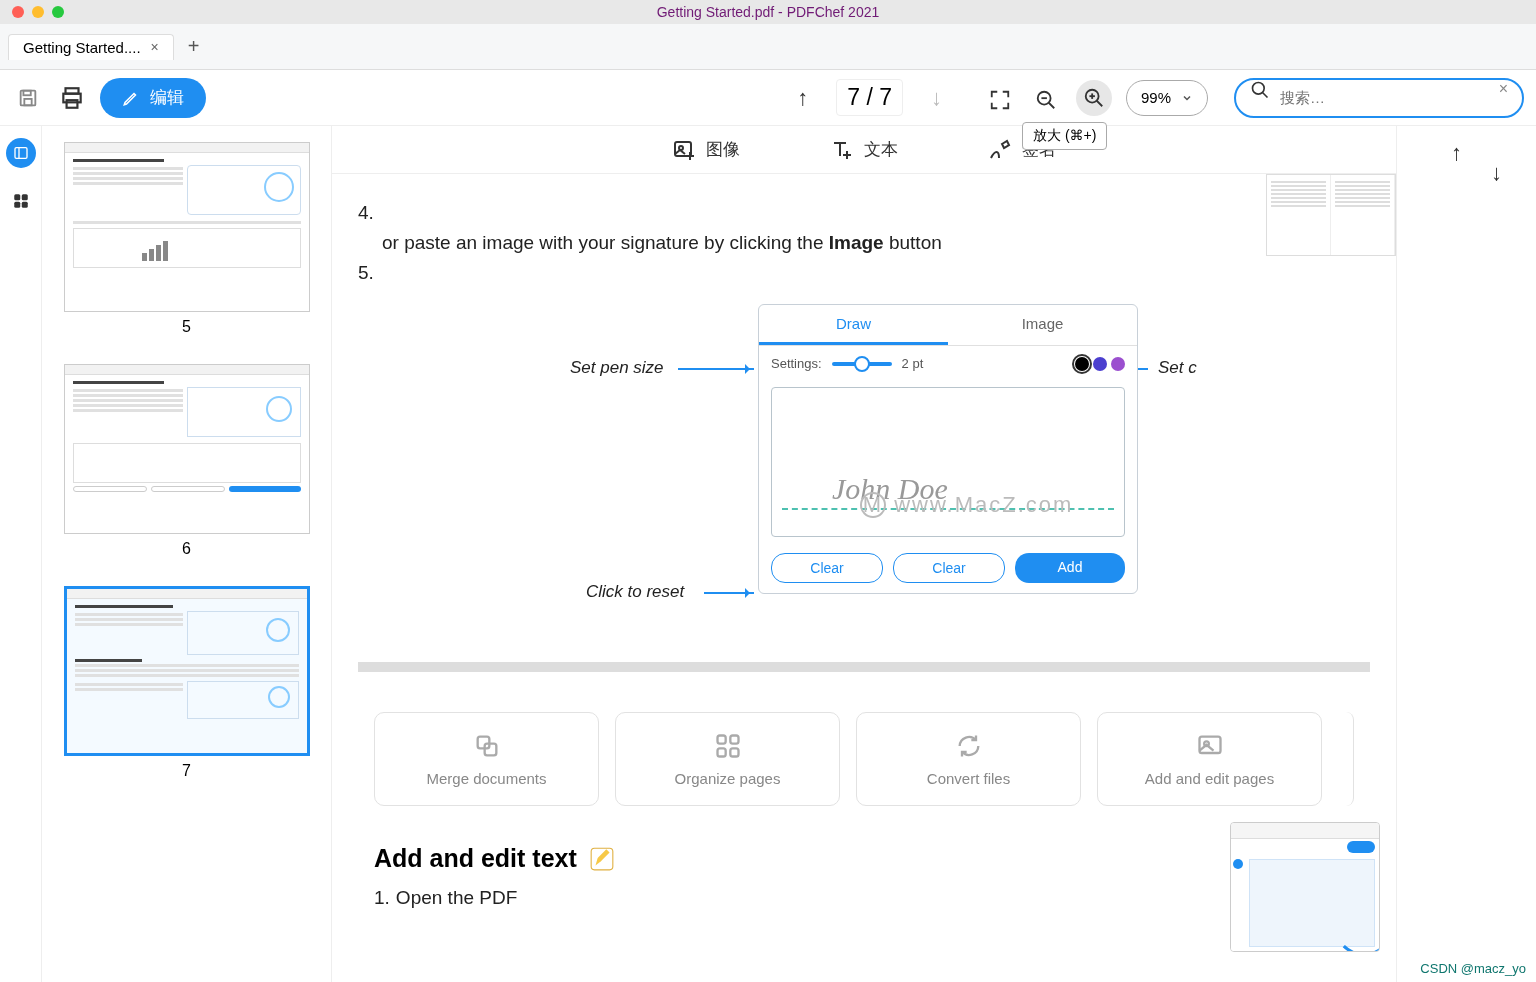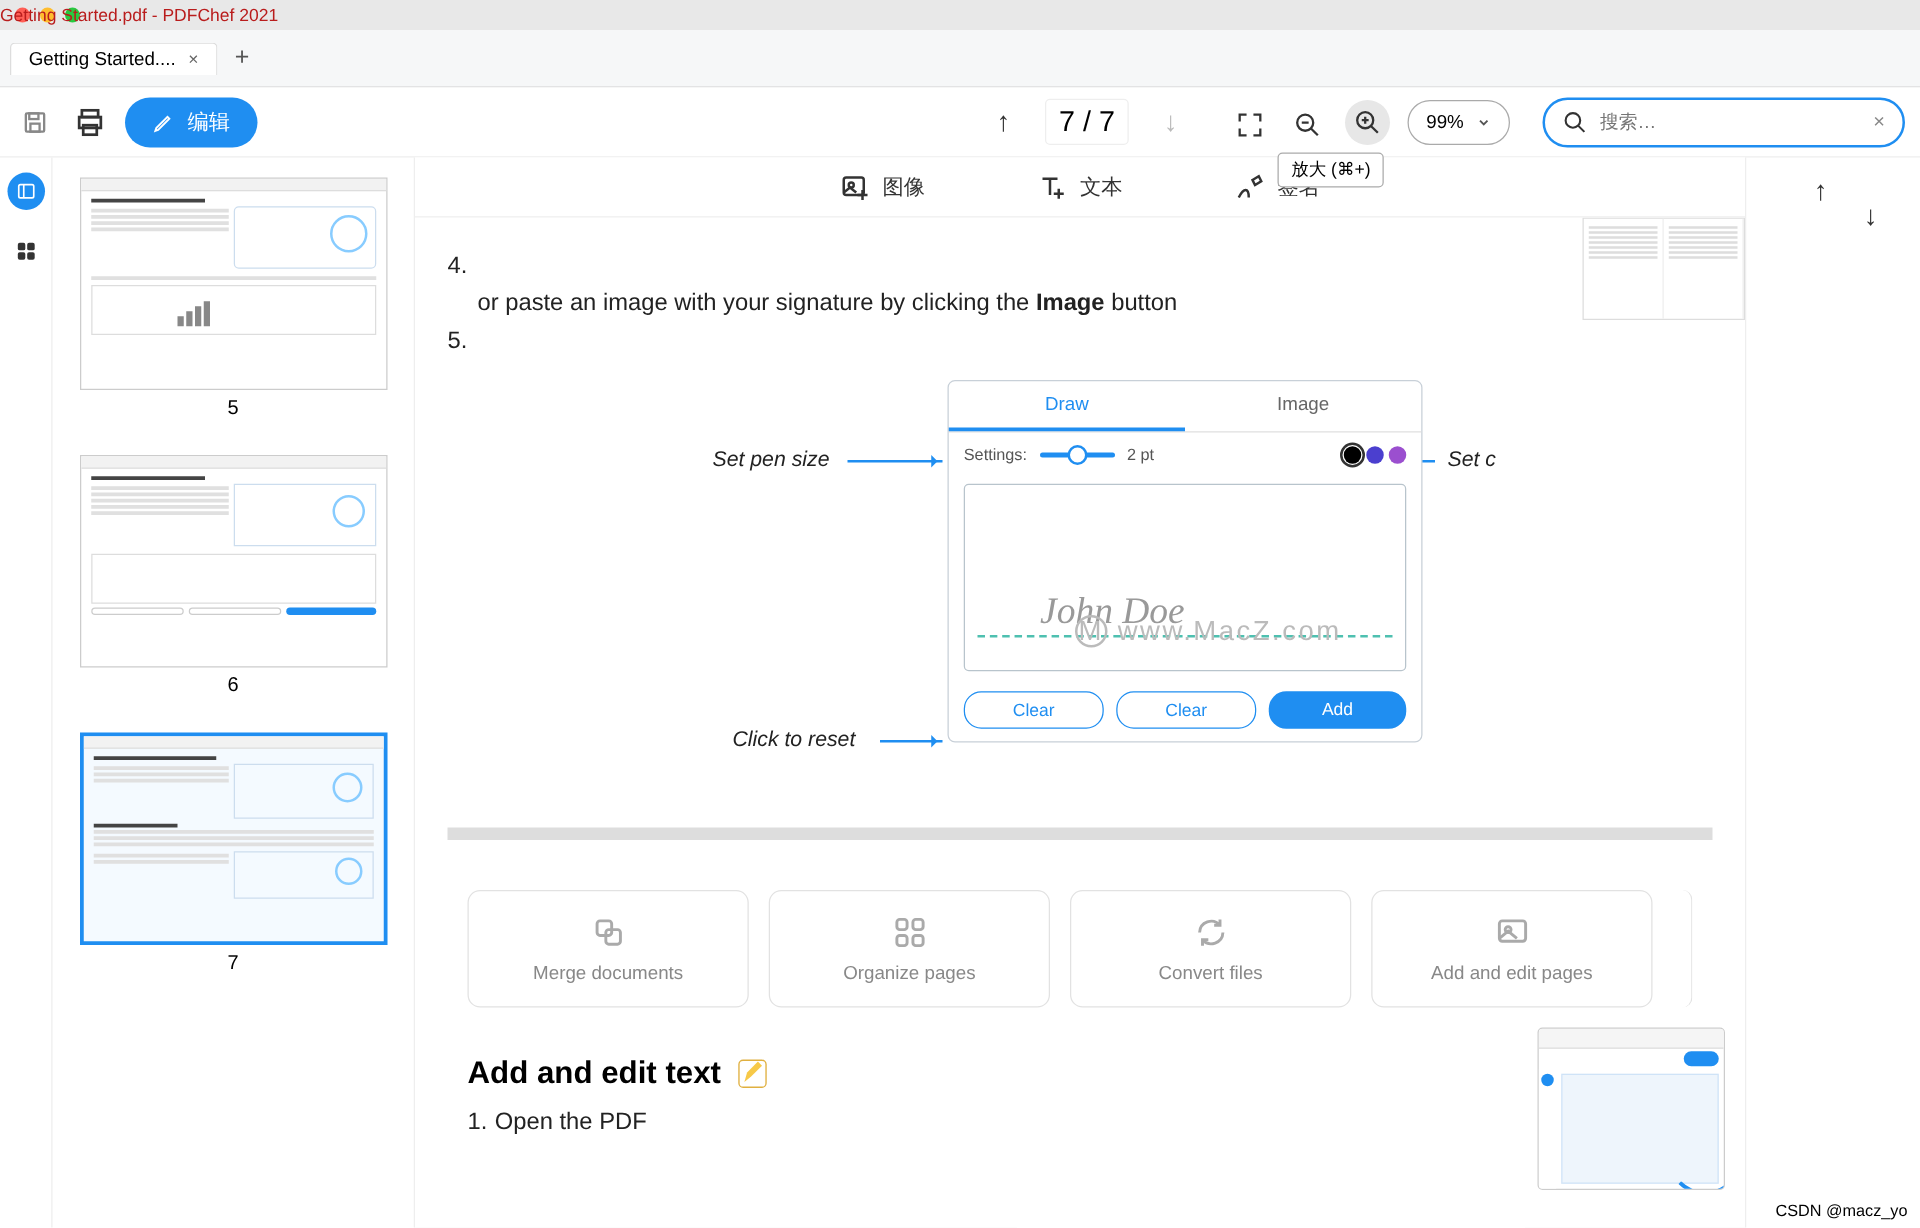--- a/index.html
+++ b/index.html
@@ -3,42 +3,42 @@
 <meta charset="utf-8">
 <style>
 * { box-sizing: border-box; margin: 0; padding: 0; font-family: -apple-system, BlinkMacSystemFont, "Segoe UI", Arial, sans-serif; }
 body { width: 1536px; height: 982px; background: #fff; overflow: hidden; position: relative; }
 
 
 .titlebar { height: 24px; background: #e8e8e8; display: flex; align-items: center; position: relative; }
 .traffic { display: flex; gap: 8px; padding-left: 12px; }
 .dot { width: 12px; height: 12px; border-radius: 50%; }
 .dot.r{background:#ff5f56}.dot.y{background:#ffbd2e}.dot.g{background:#27c93f}
-.title { position:absolute; left:0; right:0; text-align:left; color:#b91c1c; font-size:14px; }
+.title { position:absolute; left:0; right:0; text-align:center; color:#701a75; font-size:14px; }
 
 
 .tabstrip { height: 46px; background:#f6f7f8; display:flex; align-items:center; border-bottom:1px solid #ddd; }
 .tab { display:flex; align-items:center; gap:10px; padding:0 14px; height:26px; background:#fff; border:1px solid #ddd; border-bottom:none; border-radius:4px 4px 0 0; font-size:15px; margin-left:8px;}
 .tab .close{color:#666;font-size:14px;}
 .newtab{font-size:20px;color:#555;margin-left:14px;}
 
 
 .toolbar { height:56px; background:#fff; display:flex; align-items:center; padding:0 12px; gap:12px; border-bottom:1px solid #eee;}
 .tb-ic { width:32px; height:32px; display:flex; align-items:center; justify-content:center; color:#555;}
 .edit-btn{background:#1f8ef1;color:#fff;border-radius:22px;height:40px;padding:0 22px;display:flex;align-items:center;gap:10px;font-size:17px;}
 .spacer{flex:1}
 .pagectl{display:flex;align-items:center;gap:28px;}
 .arrow-ic{font-size:22px;color:#333;}
 .arrow-ic.dim{color:#bbb;}
 .pagebox{font-size:23px;padding:4px 10px;border:1px solid #eee;border-radius:4px;}
 .zoomgrp{display:flex;align-items:flex-end;gap:14px;margin-left:30px;}
 .circ{width:36px;height:36px;border-radius:50%;display:flex;align-items:center;justify-content:center;}
 .circ.active{background:#e7e7e7;}
 .zoompct{border:1px solid #aaa;border-radius:20px;height:36px;padding:0 14px;display:flex;align-items:center;gap:10px;font-size:15px;}
-.search{border:2px solid #1f8ef1;border-radius:22px;height:40px;flex:0 0 290px;display:flex;align-items:center;padding:0 14px;gap:10px;margin-left:14px;}
+.search{border:2px solid #1f8ef1;border-radius:22px;height:40px;flex:0 0 290px;display:flex;padding:0 14px;gap:10px;margin-left:14px;}
 .search input{border:none;outline:none;flex:1;font-size:15px;}
 .tooltip{position:absolute;top:122px;left:1022px;background:#fff;border:1px solid #aaa;border-radius:4px;padding:4px 10px;font-size:14px;z-index:50;}
 
 
 .main{display:flex;height:calc(100% - 114px);}
 .rail{width:42px;border-right:1px solid #eee;display:flex;flex-direction:column;align-items:center;padding-top:12px;gap:24px;}
 .rail .round{width:30px;height:30px;border-radius:50%;background:#1f8ef1;display:flex;align-items:center;justify-content:center;}
 .thumbs{width:290px;border-right:1px solid #eee;padding:16px 10px;display:flex;flex-direction:column;gap:28px;overflow:hidden;}
 .thumb{display:flex;flex-direction:column;align-items:center;gap:6px;}
 .thumb .pg{width:246px;height:170px;border:1px solid #ccc;background:#fff;position:relative;overflow:hidden;}
@@ -87,21 +87,21 @@
 .hr{height:10px;background:#ddd;margin:18px 0;}
 .cards{display:flex;gap:16px;padding:22px 16px;}
 .card{flex:1;border:1px solid #e2e2e2;border-radius:10px;height:94px;display:flex;flex-direction:column;align-items:center;justify-content:center;gap:10px;color:#888;font-size:15px;}
 .card svg{color:#aaa;}
 
 .sect-h{font-size:25px;font-weight:700;margin:16px 0 14px 16px;display:flex;align-items:center;gap:12px;}
 
 
 .rpane{width:140px;border-left:1px solid #eee;display:flex;flex-direction:column;align-items:center;padding-top:14px;gap:22px;}
 
-.watermark-footer{position:absolute;right:10px;bottom:6px;font-size:13px;color:#000000;}
+.watermark-footer{position:absolute;right:10px;bottom:6px;font-size:13px;color:#0f766e;}
 
 
 .sideprev{position:absolute;right:0;top:0;width:130px;height:82px;background:#fff;border:1px solid #ddd;}
 .sideprev .col{display:flex;height:100%;}
 .sideprev .c{flex:1;border-right:1px solid #eee;padding:4px;}
 .sideprev .ln{height:2px;background:#ddd;margin:2px 0;}
 
 .miniapp{position:absolute;right:16px;bottom:42px;width:150px;height:130px;border:1px solid #ccc;border-radius:4px;background:#fff;overflow:hidden;}
 .miniapp .mtb{height:16px;background:#f5f5f5;border-bottom:1px solid #ddd;}
 .miniapp .med{height:16px;display:flex;align-items:center;justify-content:flex-end;padding:0 4px;}

